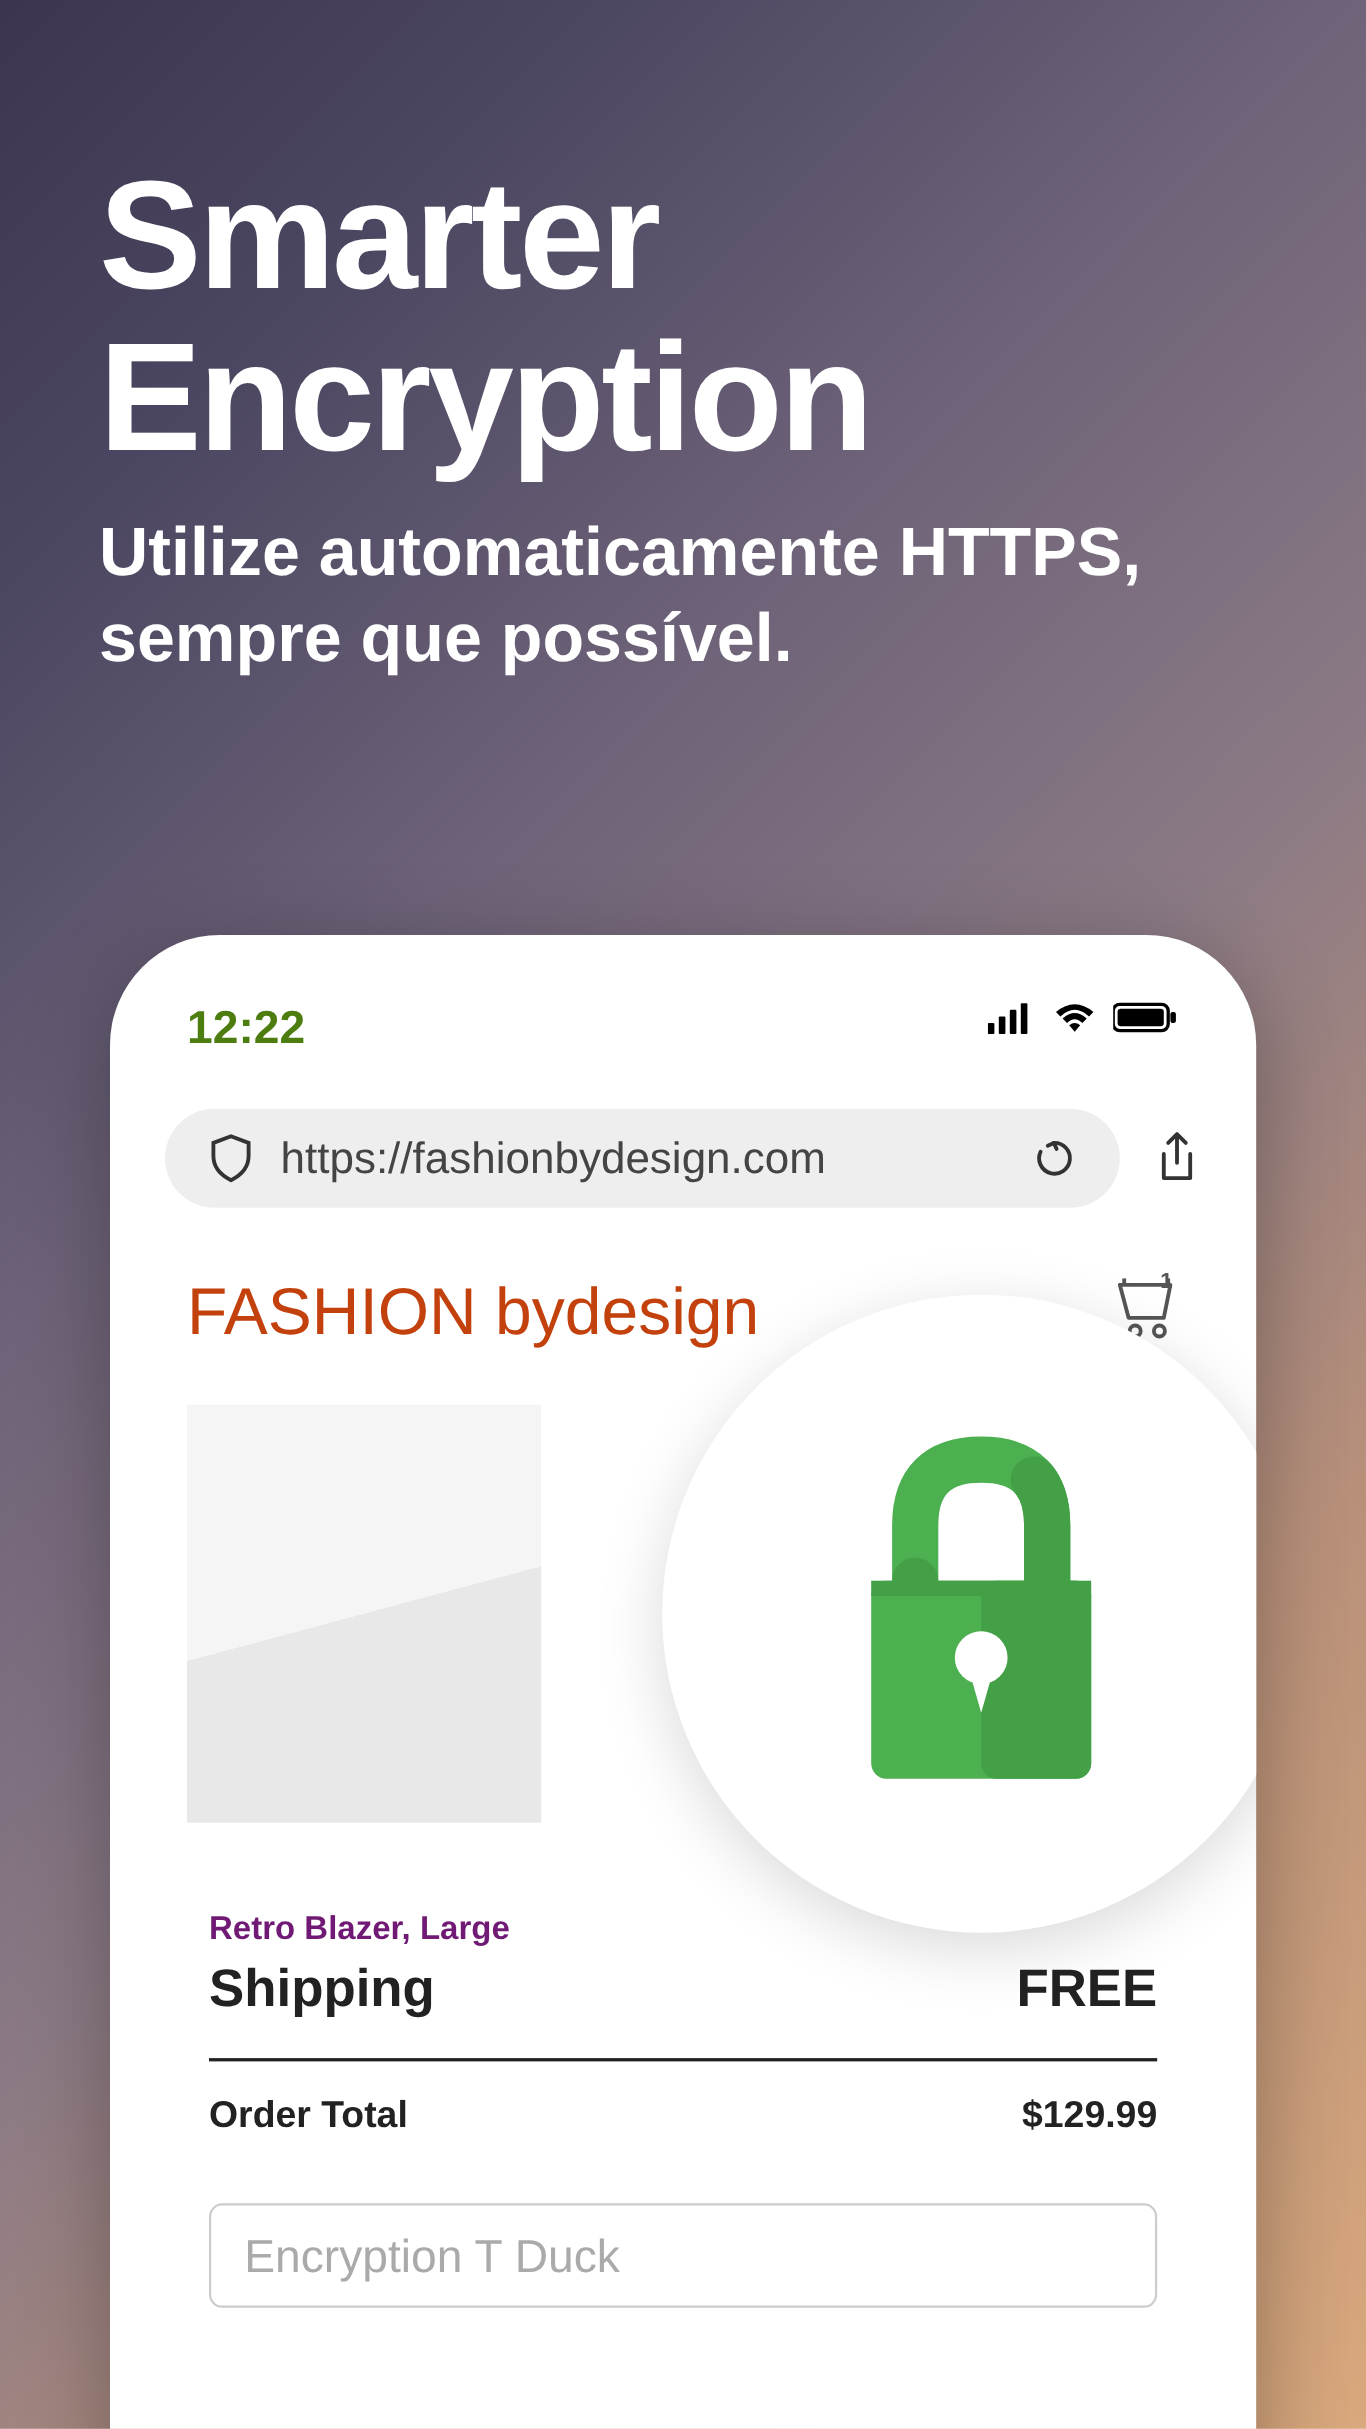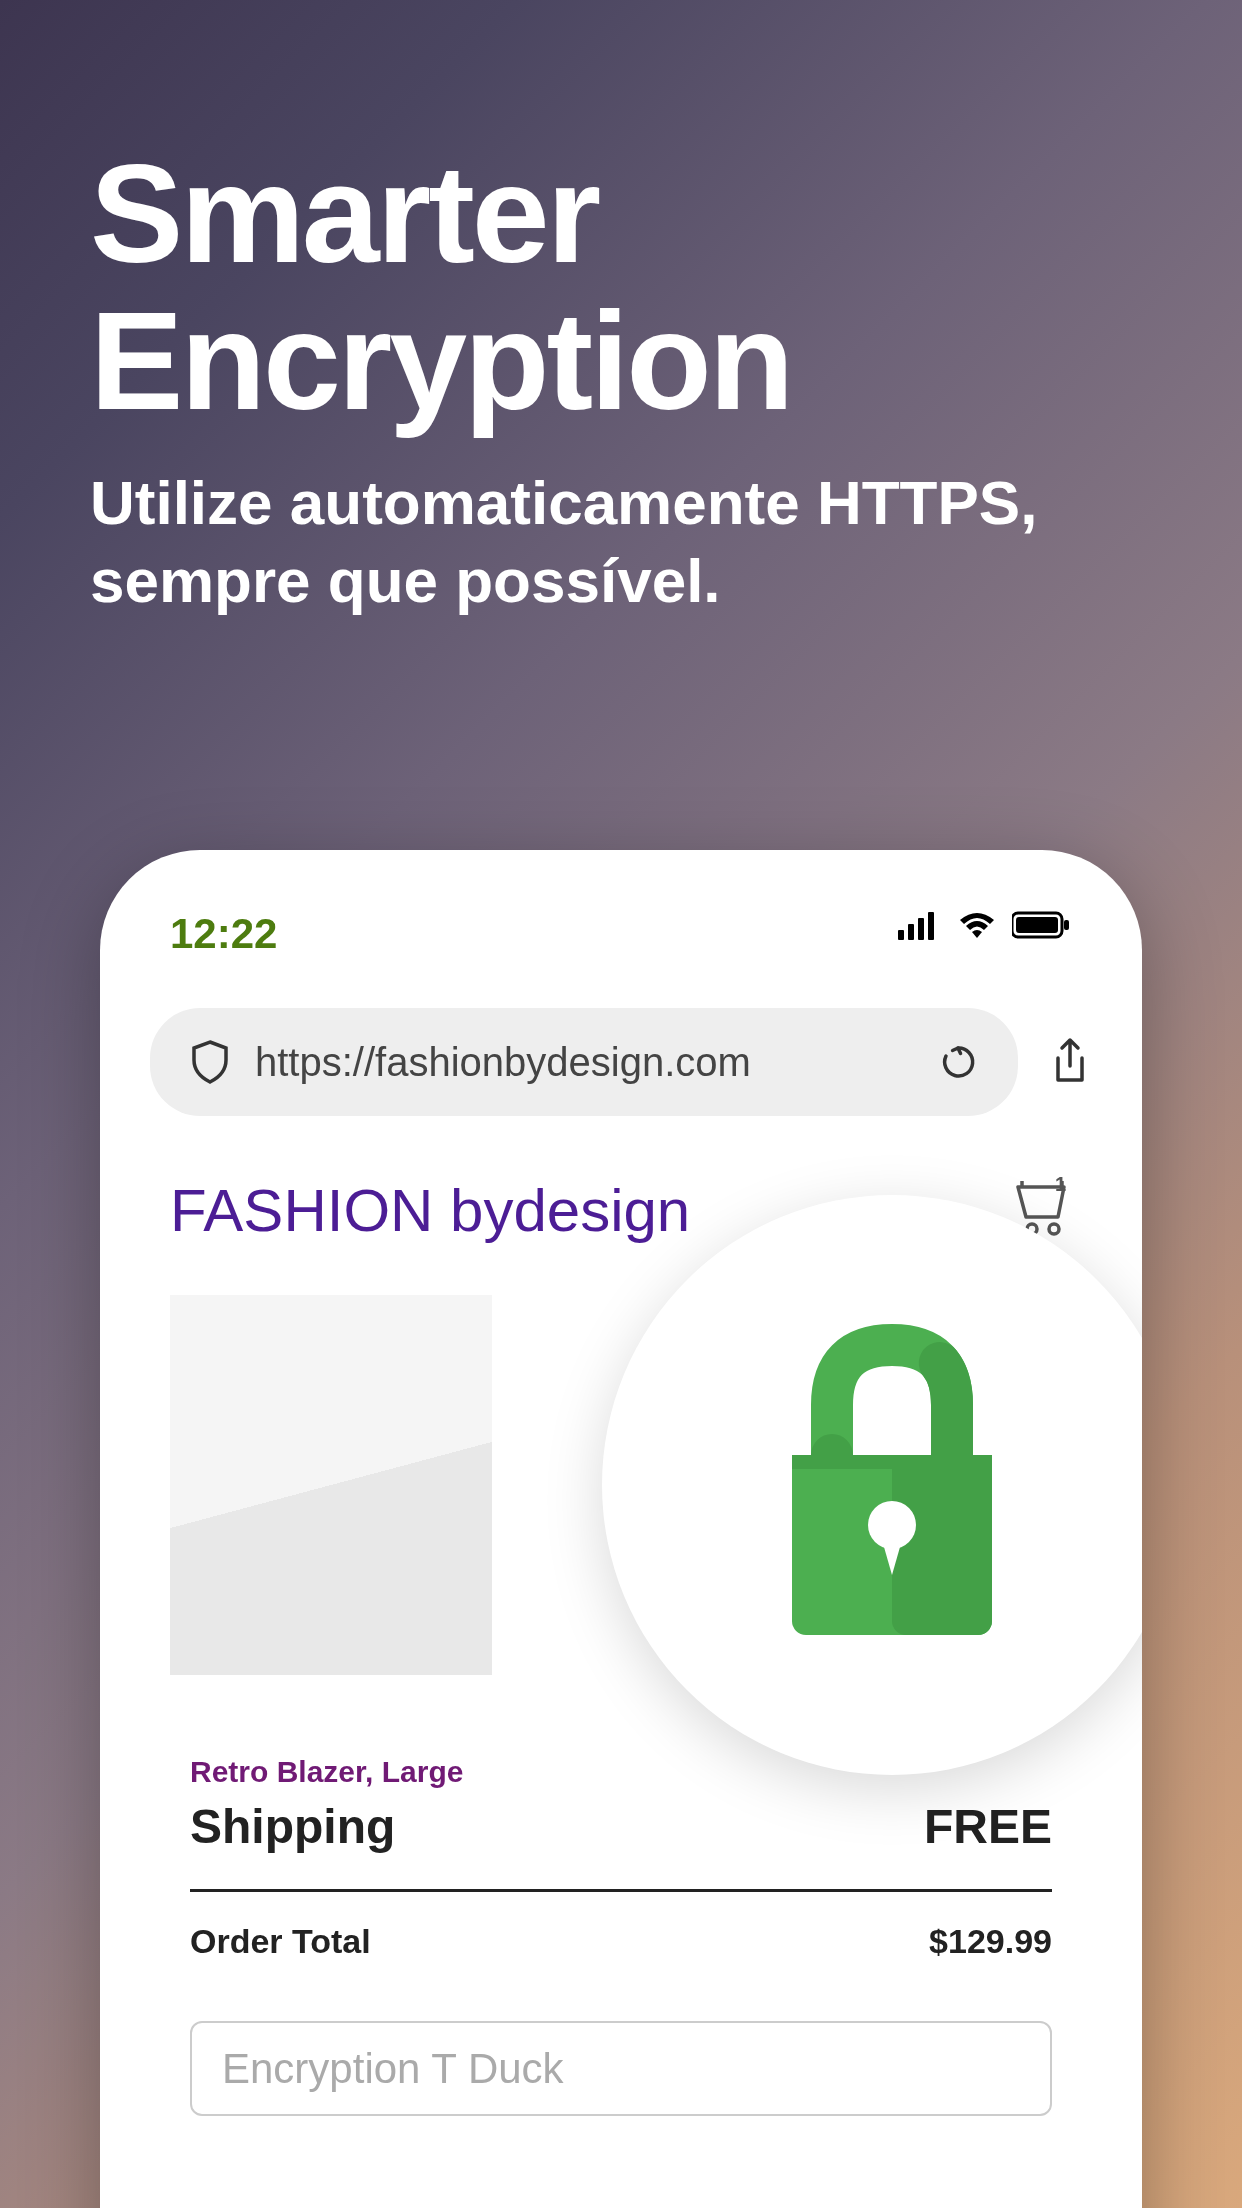--- a/index.html
+++ b/index.html
@@ -60,40 +60,40 @@
     .address-bar-row {
       display: flex;
       align-items: center;
       padding: 20px 50px 30px 50px;
       gap: 30px;
     }
     .address-bar {
       flex: 1;
       background: #eeeeee;
       border-radius: 50px;
-      height: 108px;
+      height: 90px;
       display: flex;
       align-items: center;
       padding: 0 40px;
       gap: 25px;
     }
     .url-text {
       flex: 1;
       font-size: 40px;
       color: #444444;
     }
     .site-header {
       display: flex;
       justify-content: space-between;
       align-items: center;
       padding: 30px 70px 30px 70px;
     }
     .site-title {
       font-size: 60px;
-      color: #4c1d95;
+      color: #c2410c;
       font-weight: 400;
       letter-spacing: 0px;
     }
     .site-title-bold {
       font-weight: 400;
     }
     .site-title-light {
       font-weight: 300;
     }
     .cart-icon {

